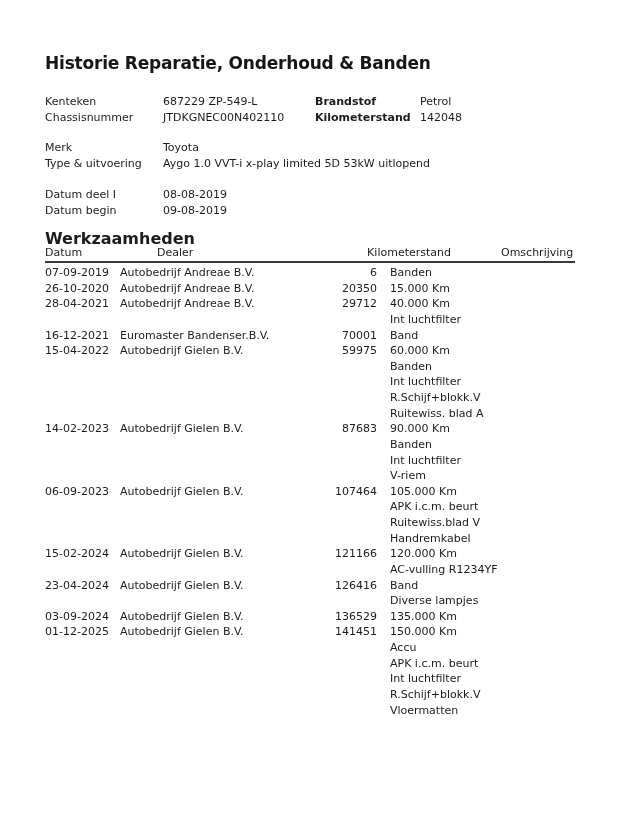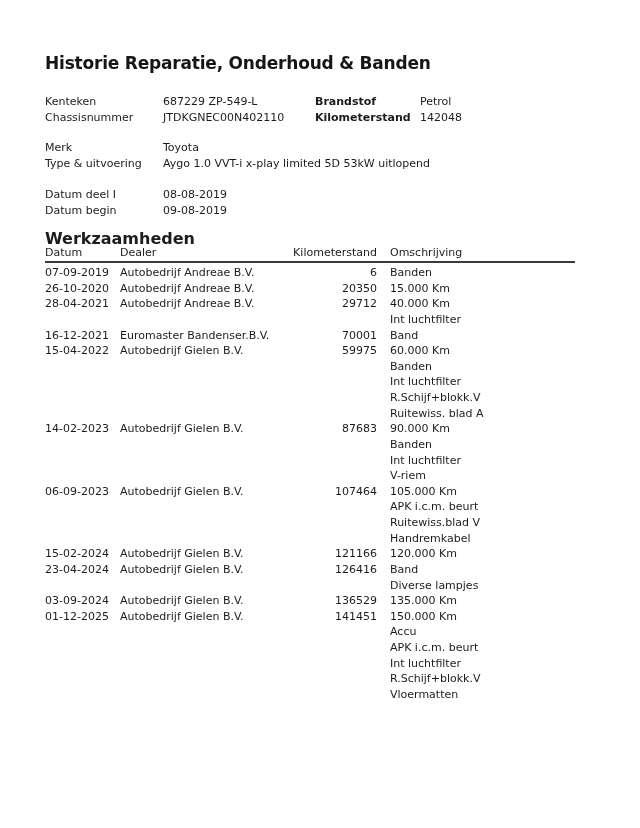--- a/index.html
+++ b/index.html
@@ -27,21 +27,21 @@
   .section-heading {
     position: absolute; left: 45px; top: 229px;
     font-size: 16px; font-weight: bold; white-space: nowrap;
   }
 
   .table {
     position: absolute; left: 45px; top: 246px; width: 530px;
     font-size: 11px;
   }
   .t-row { display: flex; height: 15.64px; line-height: 15.64px; white-space: nowrap; }
-  .t-head { height: 15px; line-height: 13px; border-bottom: 2px solid #3a3a3a; margin-bottom: 2px; }
+  .t-head { height: 15px; line-height: 13px; border-bottom: 2px solid #3a3a3a; margin-bottom: 2px; gap: 37px; }
   .tc1 { width: 75px;  flex: 0 0 75px; }
   .tc2 { width: 172px; flex: 0 0 172px; }
   .tc3 { width: 85px;  flex: 0 0 85px; text-align: right; }
   .tc4 { padding-left: 13px; flex: 1 1 auto; }
 </style>
 </head>
 <body>
 
 <div class="page">
 
@@ -199,20 +199,26 @@
           <span class="tc3"></span>
           <span class="tc4">Handremkabel</span>
         </div>
         <div class="t-row">
           <span class="tc1">15-02-2024</span>
           <span class="tc2">Autobedrijf Gielen B.V.</span>
           <span class="tc3">121166</span>
           <span class="tc4">120.000 Km</span>
         </div>
         <div class="t-row">
+          <span class="tc1"></span>
+          <span class="tc2"></span>
+          <span class="tc3"></span>
+          <span class="tc4">AC-vulling R1234YF</span>
+        </div>
+        <div class="t-row">
           <span class="tc1">23-04-2024</span>
           <span class="tc2">Autobedrijf Gielen B.V.</span>
           <span class="tc3">126416</span>
           <span class="tc4">Band</span>
         </div>
         <div class="t-row">
           <span class="tc1"></span>
           <span class="tc2"></span>
           <span class="tc3"></span>
           <span class="tc4">Diverse lampjes</span>

